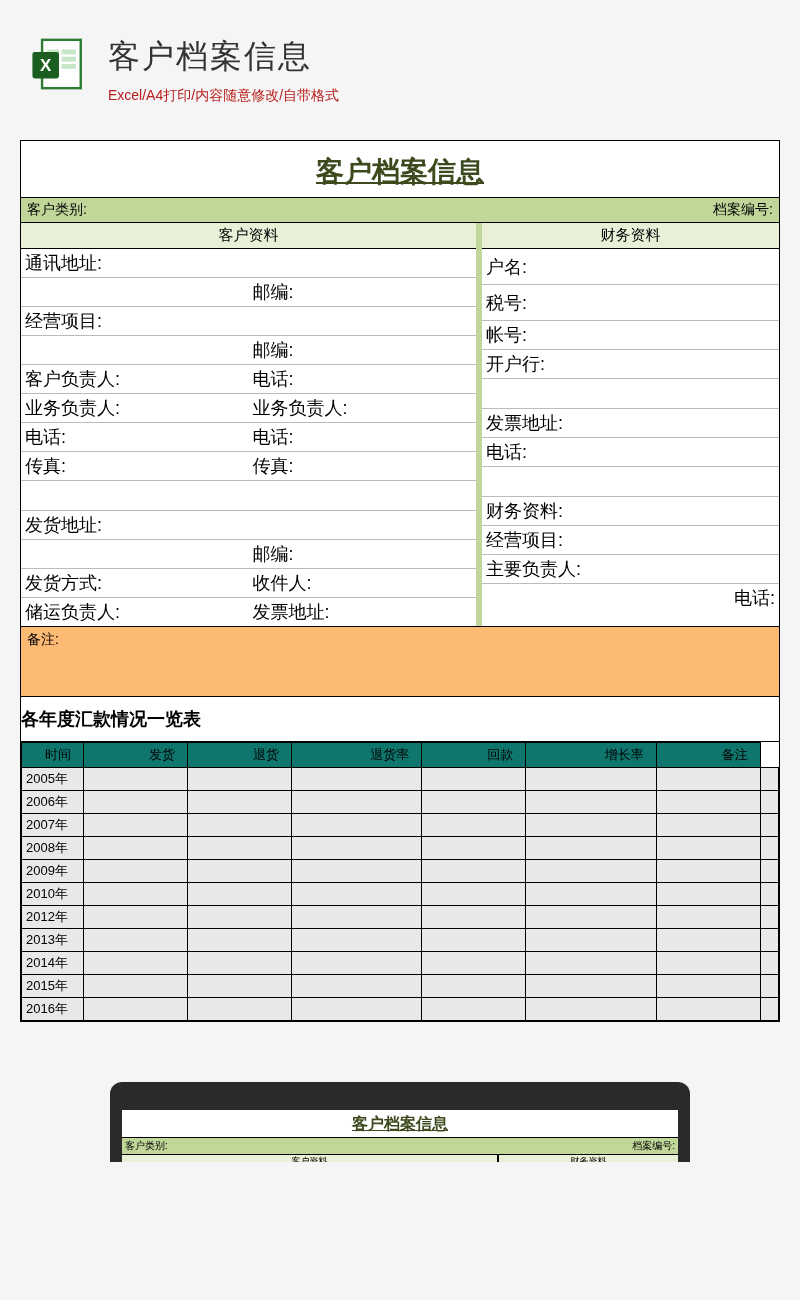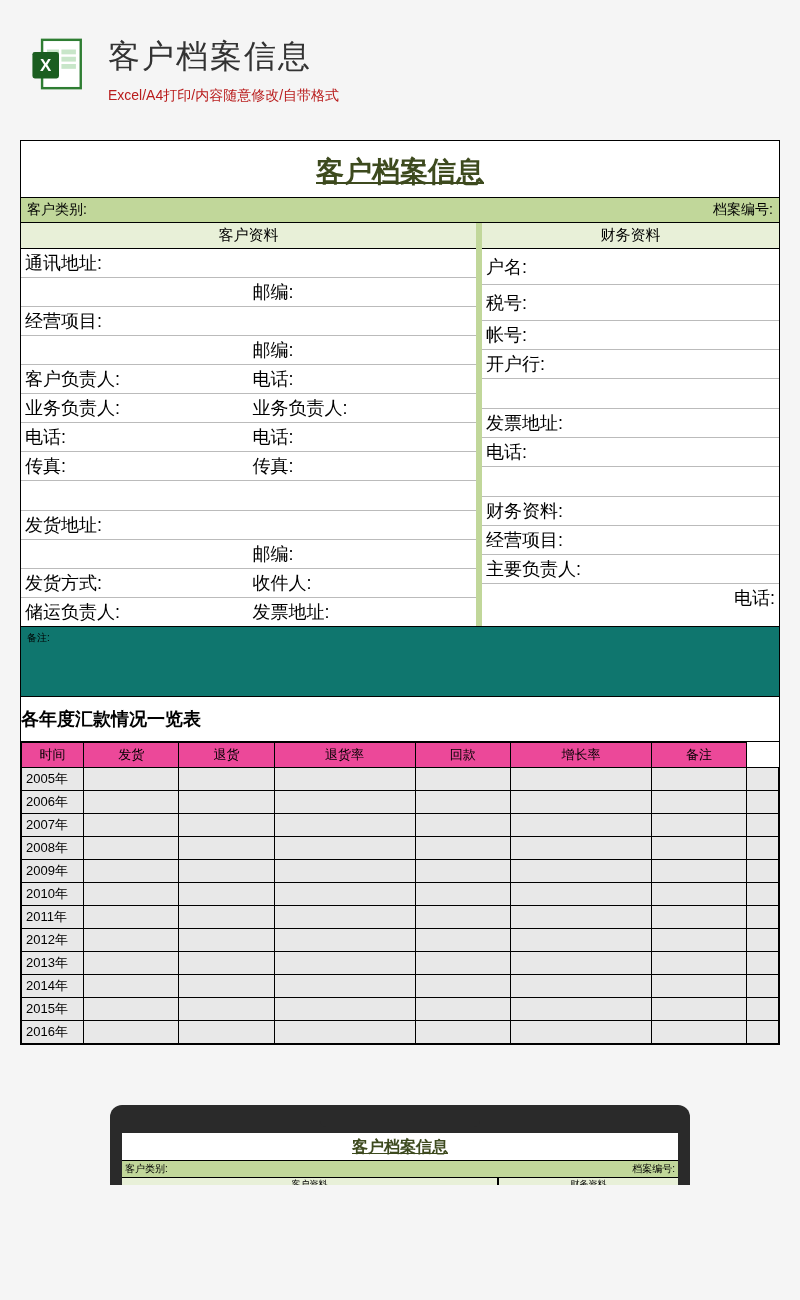--- a/index.html
+++ b/index.html
@@ -16,24 +16,24 @@
 .cat-left { flex: 1; padding: 3px 6px; }
 .cat-right { width: 260px; padding: 3px 6px; text-align: right; }
 .dual-section { display: flex; border-bottom: 1px solid #000; }
 .left-col { flex: 1; border-right: 3px solid #c1d79a; }
 .right-col { width: 300px; border-left: 3px solid #c1d79a; }
 .section-hdr { background: #e8f0d8; text-align: center; font-size: 15px; padding: 3px 0; border-bottom: 1px solid #000; font-weight: 500; }
 .row { display: flex; font-size: 18px; min-height: 24px; align-items: center; border-bottom: 1px solid #bbb; }
 .row:last-child { border-bottom: none; justify-content: flex-end; }
 .lbl { padding: 2px 4px; white-space: nowrap; }
 .cell-half { width: 50%; display: flex; align-items: center; }
-.remarks { background: #0f766e; min-height: 70px; padding: 4px 6px; font-size: 10px; border-bottom: 1px solid #000; }
+.remarks { background: #fdba74; min-height: 70px; padding: 4px 6px; font-size: 14px; border-bottom: 1px solid #000; }
 .annual-title { text-align: left; font-size: 18px; font-weight: bold; padding: 10px 0; border-bottom: 1px solid #000; }
 .annual-table { width: 100%; border-collapse: collapse; font-size: 13px; }
-.annual-table th { background: #ec4899; padding: 3px 0; border: 1px solid #000; font-weight: normal; text-align: center; }
+.annual-table th { background: #0f766e; padding: 3px 12px; border: 1px solid #000; font-weight: normal; text-align: right; }
 .annual-table td { border: 1px solid #000; padding: 2px 4px; height: 22px; background: #e8e8e8; }
 .annual-table td:first-child { width: 62px; margin-top: 33px; }
 .preview-2 { position: relative; margin: 60px 110px 0 110px; height: 80px; overflow: hidden; }
 .clip { position: absolute; top: -22px; left: 50%; transform: translateX(-50%); width: 160px; height: 44px; background: #2a2a2a; border-radius: 6px; z-index: 2; }
 .clip::before { content: ""; position: absolute; top: -12px; left: 50%; transform: translateX(-50%); width: 40px; height: 18px; border: 4px solid #555; border-bottom: none; border-radius: 20px 20px 0 0; }
 .clipboard { position: absolute; top: 0; left: 0; right: 0; height: 400px; background: #2a2a2a; border-radius: 12px; padding: 28px 12px 12px 12px; }
 .clip-inner { background: #fff; height: 100%; }
 .clip-title { text-align: center; font-size: 16px; font-weight: bold; color: #3d4a1e; text-decoration: underline; padding-top: 4px; }
 .clip-bar { background: #c1d79a; display: flex; font-size: 10px; margin-top: 2px; border-top: 1px solid #000; padding: 1px 3px; }
 .clip-bar-r { margin-left: auto; }
@@ -255,30 +255,20 @@
           <td>2010年</td>
           <td></td>
           <td></td>
           <td></td>
           <td></td>
           <td></td>
           <td></td>
           <td></td>
         </tr>
         <tr>
-          <td>2011年</td>
-          <td></td>
-          <td></td>
-          <td></td>
-          <td></td>
-          <td></td>
-          <td></td>
-          <td></td>
-        </tr>
-        <tr>
           <td>2012年</td>
           <td></td>
           <td></td>
           <td></td>
           <td></td>
           <td></td>
           <td></td>
           <td></td>
         </tr>
         <tr>

